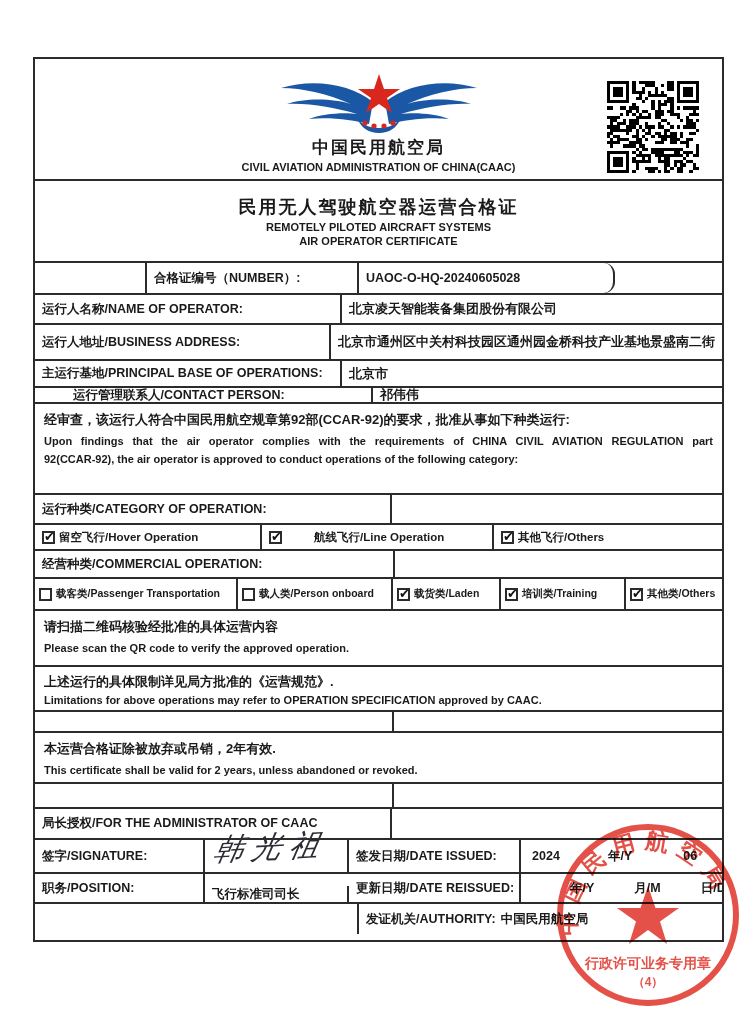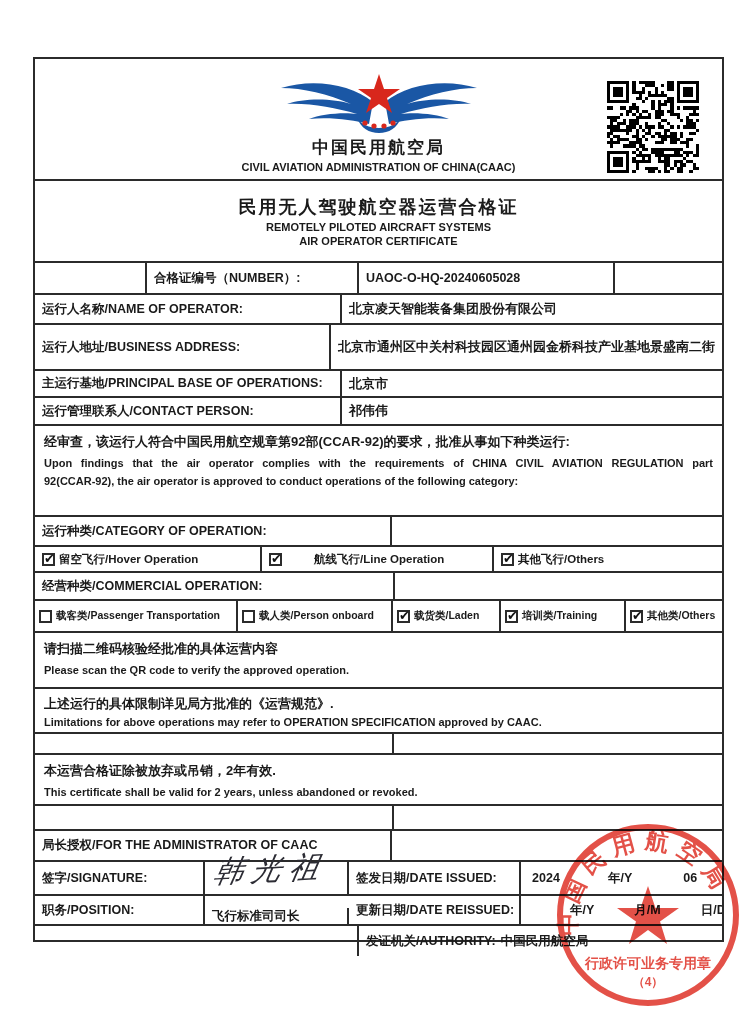--- a/index.html
+++ b/index.html
@@ -24,23 +24,23 @@
   .agency-cn{font-size:17px;font-weight:bold;letter-spacing:2px;}
   .agency-en{font-size:11px;font-weight:bold;margin-top:2px;}
   .qr{position:absolute;right:22px;top:22px;width:94px;height:92px;}
   
   .title-row{height:82px;flex-direction:column;align-items:center;justify-content:center;display:flex;border-bottom:2px solid #2b2b2b;box-sizing:border-box;gap:2px;}
   .title-cn{font-size:18px;font-weight:bold;letter-spacing:2px;}
   .title-en{font-size:11px;font-weight:bold;}
   
   .r-number{height:32px;}
   .r-name{height:30px;}
-  .r-addr{height:46px;}
+  .r-addr{height:36px;}
   .r-base{height:27px;}
-  .r-contact{height:28px;}
+  .r-contact{height:16px;padding-left:31px;}
   .r-reg{height:91px;display:block;padding:4px 9px;}
   .r-catlbl{height:30px;}
   .r-catbox{height:26px;}
   .r-commlbl{height:28px;}
   .r-commbox{height:32px;}
   .r-qrnote{height:56px;display:block;padding:4px 9px;}
   .r-opspec{height:45px;display:block;padding:3px 9px;}
   .r-empty1{height:21px;}
   .r-valid{height:51px;display:block;padding:4px 9px;}
   .r-empty2{height:25px;}
@@ -432,21 +432,21 @@
     <div class="title-cn">民用无人驾驶航空器运营合格证</div>
     <div class="title-en">REMOTELY PILOTED AIRCRAFT SYSTEMS</div>
     <div class="title-en">AIR OPERATOR CERTIFICATE</div>
   </div>
 
   <div class="row r-number">
     <div class="cell sep" style="width:112px;"></div>
     <div class="cell sep" style="width:212px;">
       <span class="lbl">合格证编号（NUMBER）:</span>
     </div>
-    <div class="cell sep" style="width:256px;">
+    <div class="cell sep" style="width:256px;border-radius:11px;">
       <span class="val" style="font-size:12.5px;">UAOC-O-HQ-20240605028</span>
     </div>
     <div class="cell" style="flex:1;"></div>
   </div>
 
   <div class="row r-name">
     <div class="cell sep" style="width:307px;">
         <span class="lbl">运行人名称/NAME OF OPERATOR:</span>
       </div>
     <div class="cell" style="flex:1;">

